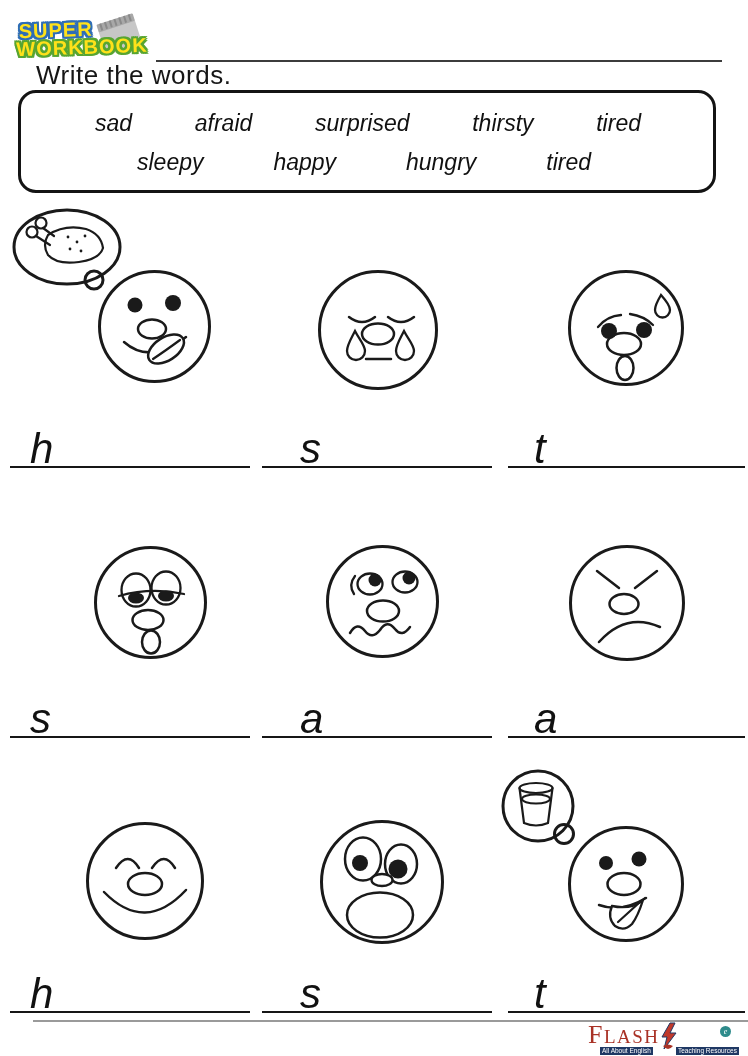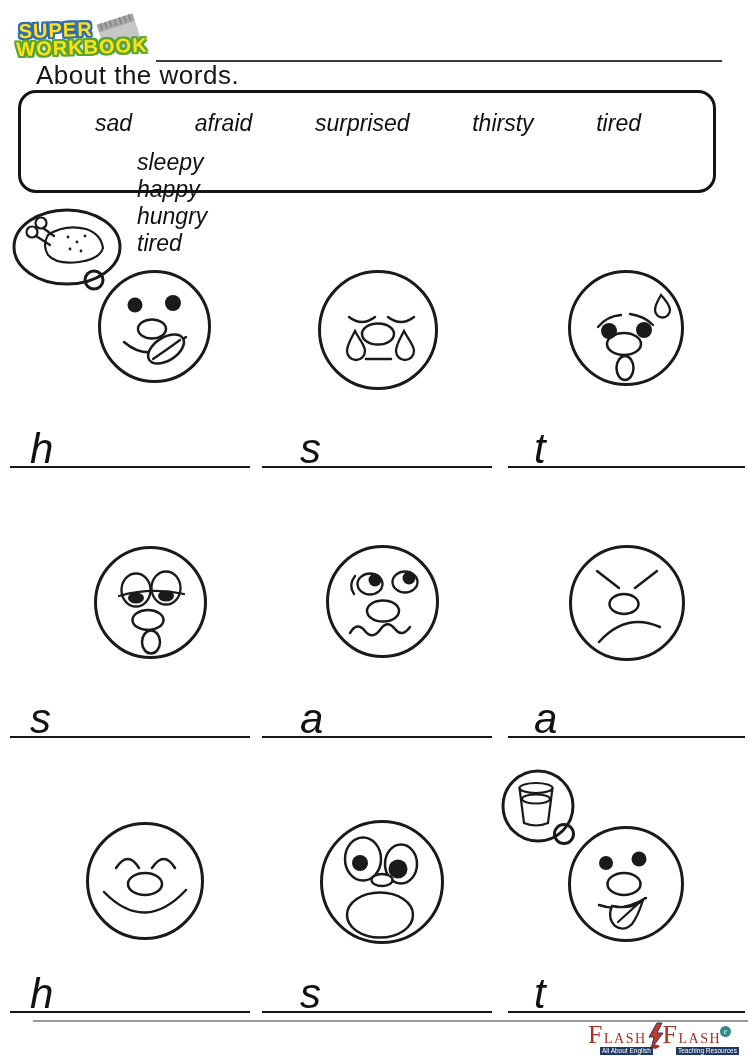--- a/index.html
+++ b/index.html
@@ -14,37 +14,37 @@
   .brand .w2{text-shadow:-2px -2px 0 #58a531,-2px 0 0 #58a531,-2px 2px 0 #58a531,
              0 -2px 0 #58a531,0 2px 0 #58a531,2px -2px 0 #58a531,2px 0 0 #58a531,2px 2px 0 #58a531;}
   .notepad{position:absolute;left:92px;top:10px;z-index:1;}
   .header-rule{position:absolute;left:156px;top:60px;width:566px;border-top:2px solid #3c3c3c;}
   .title{position:absolute;left:36px;top:60px;font-size:26px;letter-spacing:0.5px;color:#161616;}
 
   
   .word-bank{position:absolute;left:18px;top:90px;width:698px;height:103px;box-sizing:border-box;
              border:3px solid #141414;border-radius:18px;font-style:italic;font-size:23px;color:#111;}
   .wb-row1{display:flex;justify-content:space-between;padding:17px 72px 0 74px;}
-  .wb-row2{display:flex;justify-content:space-between;padding:12px 122px 0 116px;flex-direction:column;}
+  .wb-row2{display:flex;justify-content:space-between;padding:12px 122px 0 116px;}
 
   
   .face,.bubble{position:absolute;}
   .face svg,.bubble svg{display:block;}
 
   
   .answer{position:absolute;height:58px;box-sizing:border-box;border-bottom:2.5px solid #161616;
           display:flex;align-items:flex-end;}
   .answer .hint{font-size:42px;font-style:italic;line-height:0.8;color:#111;}
   .pl1{padding-left:20px;} .pl2{padding-left:38px;} .pl3{padding-left:26px;}
 
   
   .footer-rule{position:absolute;left:33px;top:1020px;width:715px;border-top:2px solid #9a9a9a;}
   .flashduck{position:absolute;left:588px;top:1022px;width:158px;height:32px;
              font-family:"Liberation Serif",serif;color:#a93226;}
-  .fd-word{display:inline-block;font-size:14px;letter-spacing:1.5px;vertical-align:top;line-height:26px;}
+  .fd-word{display:inline-block;font-size:19px;letter-spacing:1.5px;vertical-align:top;line-height:26px;}
   .fd-word::first-letter{font-size:26px;}
   .fd-bolt{display:inline-block;vertical-align:top;margin:0 -1px;}
   .fd-emark{position:absolute;left:132px;top:4px;width:11px;height:11px;border-radius:50%;
             background:#2e8b8b;color:#fff;font-size:8px;line-height:11px;text-align:center;
             font-family:"Liberation Serif",serif;font-style:italic;}
   .fd-tag{position:absolute;top:25px;background:#1f3864;color:#fff;font-size:6.5px;line-height:8px;
           padding:0 2px;font-family:"Liberation Sans",sans-serif;white-space:nowrap;}
   .fd-tag1{left:12px;} .fd-tag2{left:88px;}
 </style>
 </head>
@@ -67,21 +67,21 @@
           <line x1="42" y1="8" x2="42" y2="15"></line>
         </g>
       </g>
     </svg>
   </div>
   <div class="brand">
     <span class="w1">SUPER</span>
     <span class="w2">WORKBOOK</span>
   </div>
   <div class="header-rule"></div>
-  <div class="title">About the words.</div>
+  <div class="title">Write the words.</div>
 
   <div class="word-bank">
     <div class="wb-row1">
       <span>sad</span>
       <span>afraid</span>
       <span>surprised</span>
       <span>thirsty</span>
       <span>tired</span>
     </div>
     <div class="wb-row2">

